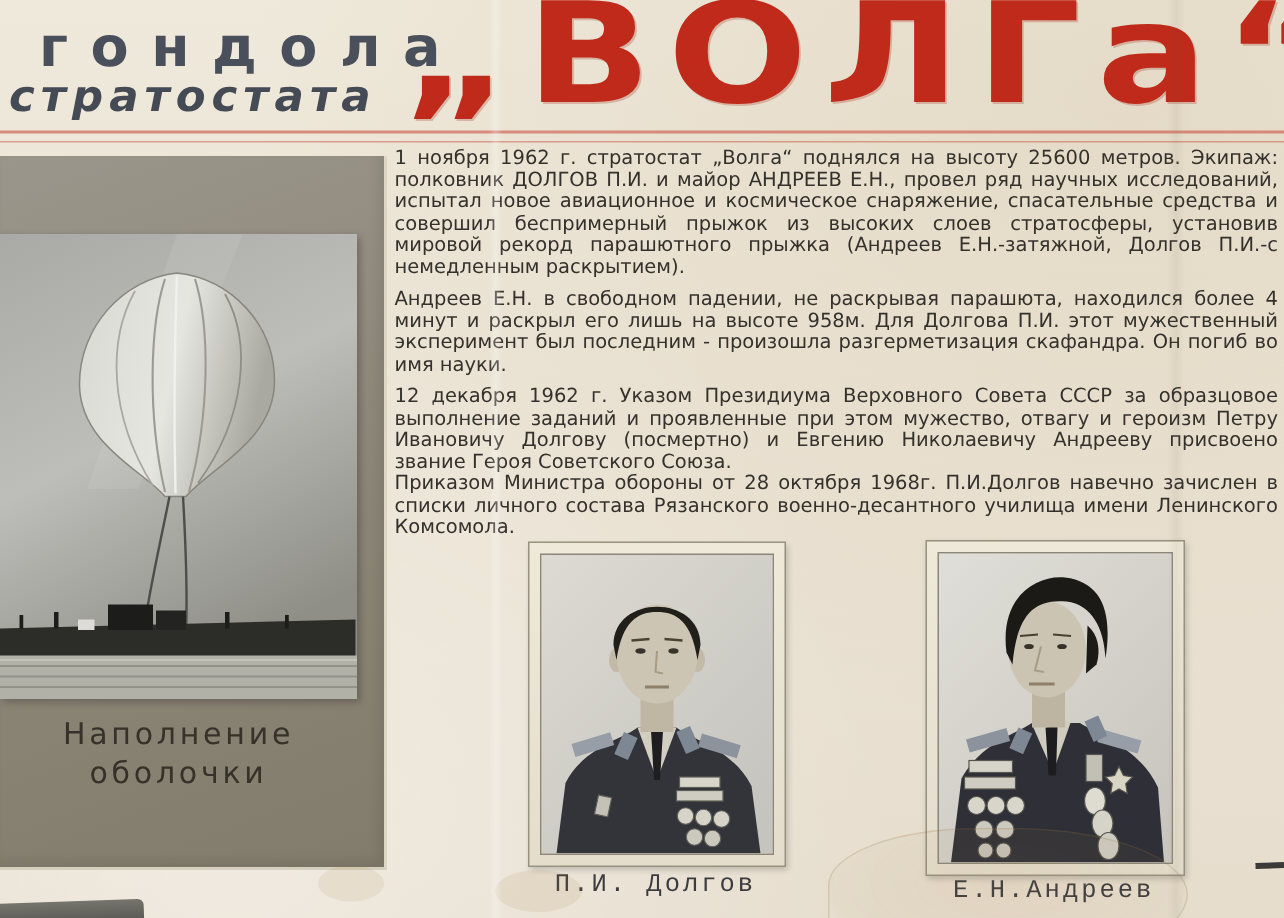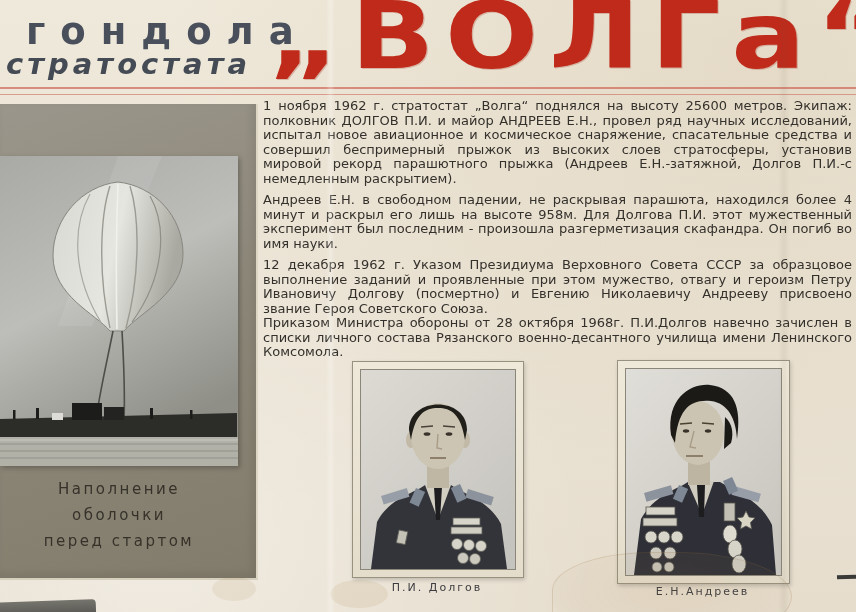--- a/index.html
+++ b/index.html
@@ -46,21 +46,21 @@
     border-bottom:2px solid #d6cfbd;
     box-shadow:inset -4px -4px 8px rgba(0,0,0,.08);
   }
   .balloon-photo{
     left:0;top:52px;width:238px;height:310px;
     box-shadow:2px 2px 5px rgba(0,0,0,.25);
   }
   .panel-caption{
     left:10px;top:372px;width:218px;
     text-align:center;
-    font-size:15px;line-height:26px;letter-spacing:2.5px;
+    font-size:20px;line-height:26px;letter-spacing:2.5px;
     color:#36322a;
   }
 
   
   .text-block{
     left:263px;top:99px;width:589px;
     color:#34312c;
     font-size:13px;line-height:14.5px;
     text-align:justify;
   }
@@ -73,22 +73,22 @@
     border:1px solid #97917f;
     box-shadow:1px 2px 4px rgba(0,0,0,.18);
     padding:7px;
   }
   .portrait-inner{border:1px solid #8a867a;overflow:hidden;}
   .portrait-dolgov{left:352px;top:361px;}
   .portrait-dolgov .portrait-inner{width:154px;height:199px;}
   .portrait-andreev{left:617px;top:360px;}
   .portrait-andreev .portrait-inner{width:155px;height:206px;}
   .portrait-caption{
-    font-size:11px;letter-spacing:2px;color:#3c3c40;
-    text-align:center;white-space:nowrap;
+    font-size:17px;letter-spacing:2px;color:#3c3c40;
+    text-align:center;white-space:nowrap;font-family:Liberation Mono, monospace;
   }
   .caption-dolgov{left:347px;top:581px;width:180px;}
   .caption-andreev{left:612px;top:585px;width:181px;}
 
   
   .stain1{left:552px;top:552px;width:238px;height:90px;
     border-radius:48% 56% 60% 42%;
     background:radial-gradient(ellipse at 50% 40%, rgba(172,132,78,.10), rgba(172,132,78,.04) 70%, transparent 75%);
     border:1px solid rgba(150,110,60,.20);}
   .stain2{left:330px;top:580px;width:58px;height:28px;border-radius:50%;
@@ -154,21 +154,20 @@
       </g>
       <g>
         <rect x="0" y="281" width="238" height="29" fill="#b2b1a8"></rect>
         <path d="M0,288 H238 M0,295 H238 M0,302 H238" stroke="rgba(70,70,62,.28)" stroke-width="1.2"></path>
         <path d="M0,284 H238" stroke="rgba(230,230,222,.5)" stroke-width="1"></path>
       </g>
     </svg>
   </div>
   <div class="abs panel-caption">
     <div>Наполнение оболочки</div>
-    <div>перед стартом</div>
   </div>
 </div>
 
 <div class="abs text-block">
   <p>1 ноября 1962 г. стратостат „Волга“ поднялся на высоту 25600 метров. Экипаж: полковник ДОЛГОВ П.И. и майор АНДРЕЕВ Е.Н., провел ряд научных исследований, испытал новое авиационное и космическое снаряжение, спасательные средства и совершил беспримерный прыжок из высоких слоев стратосферы, установив мировой рекорд парашютного прыжка (Андреев Е.Н.-затяжной, Долгов П.И.-с немедленным раскрытием).</p>
   <p>Андреев Е.Н. в свободном падении, не раскрывая парашюта, находился более 4 минут и раскрыл его лишь на высоте 958м. Для Долгова П.И. этот мужественный эксперимент был последним - произошла разгерметизация скафандра. Он погиб во имя науки.</p>
   <p class="cont">12 декабря 1962 г. Указом Президиума Верховного Совета СССР за образцовое выполнение заданий и проявленные при этом мужество, отвагу и героизм Петру Ивановичу Долгову (посмертно) и Евгению Николаевичу Андрееву присвоено звание Героя Советского Союза.</p>
   <p class="cont">Приказом Министра обороны от 28 октября 1968г. П.И.Долгов навечно зачислен в списки личного состава Рязанского военно-десантного училища имени Ленинского Комсомола.</p>
 </div>
 

